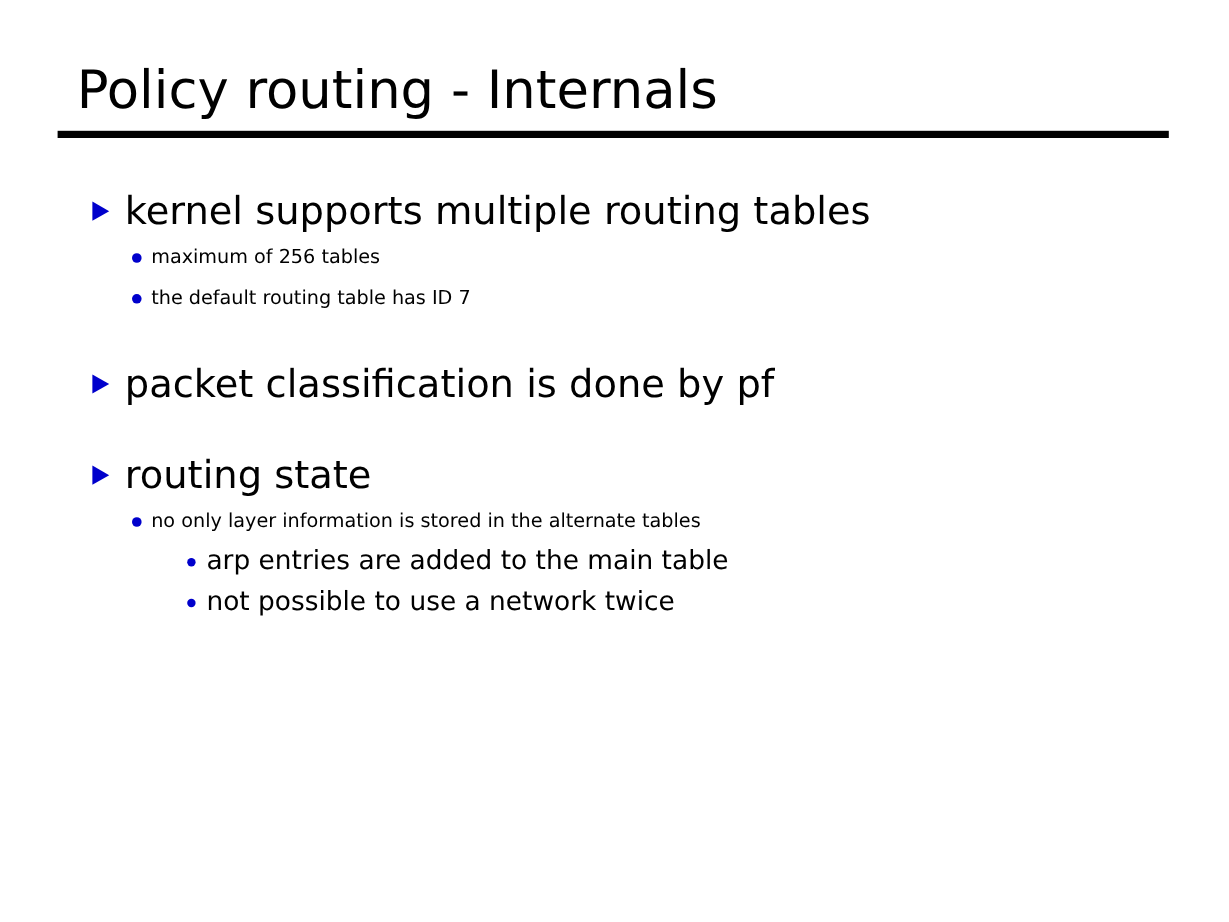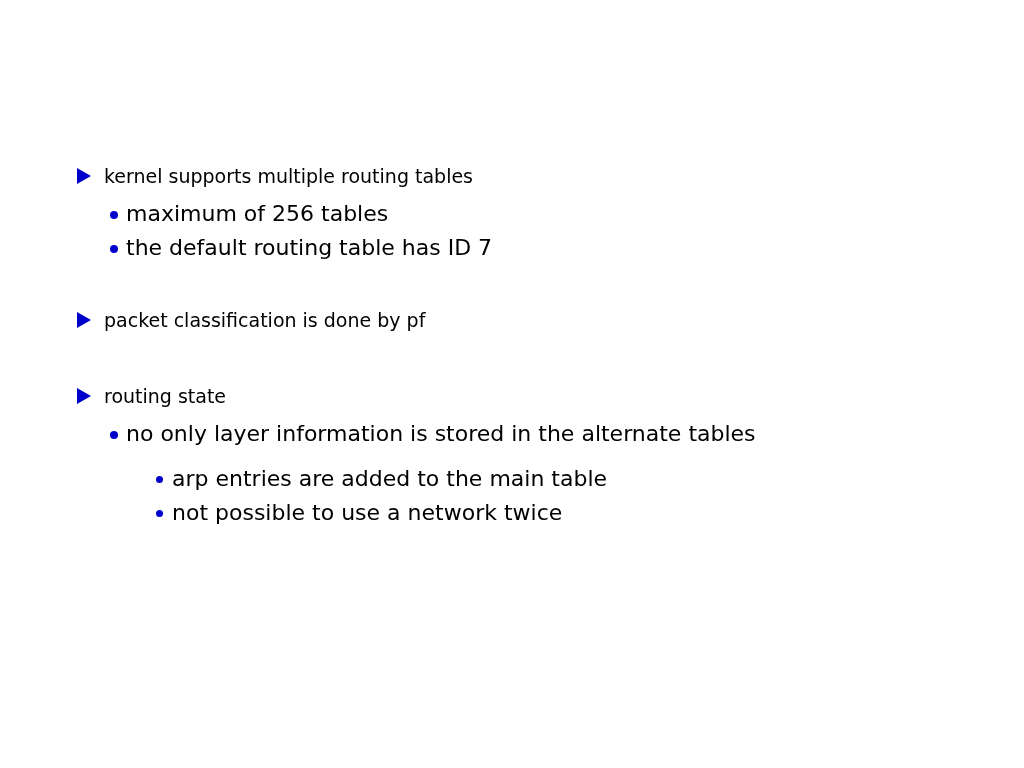--- a/index.html
+++ b/index.html
@@ -81,21 +81,21 @@
     display: block;
     color: #000000;
     white-space: nowrap;
   }
 
   
   ul.lvl1 > li.item {
     margin-bottom: 0;
   }
   ul.lvl1 > li.item > .label {
-    font-size: 19px;
+    font-size: 32px;
     line-height: 42px;
     padding-left: 40px;
   }
   ul.lvl1 > li.item > .marker.tri {
     top: 13px;
     left: 13px;
     width: 0;
     height: 0;
     border-top: 8px solid transparent;
     border-bottom: 8px solid transparent;
@@ -103,56 +103,60 @@
   }
   ul.lvl1 > li.item + li.item {
     margin-top: 34px;
   }
 
   
   ul.lvl2 {
     margin-top: 0;
   }
   ul.lvl2 > li.item > .label {
-    font-size: 22px;
+    font-size: 16px;
     line-height: 34px;
     padding-left: 62px;
   }
   ul.lvl2 > li.item > .marker.dot2 {
     top: 14px;
     left: 46px;
     width: 8px;
     height: 8px;
     border-radius: 50%;
     background: #0000cc;
   }
 
   
   ul.lvl3 {
-    margin-top: 11px;
+    margin-top: 0;
   }
   ul.lvl3 > li.item > .label {
     font-size: 22px;
     line-height: 34px;
     padding-left: 108px;
   }
   ul.lvl3 > li.item > .marker.dot3 {
     top: 14px;
     left: 92px;
     width: 7px;
     height: 7px;
     border-radius: 50%;
     background: #0000cc;
   }
 </style>
 </head>
 <body>
 
 <div class="slide">
 
+  <div class="title-block">
+    <h1 class="slide-title">Policy routing - Internals</h1>
+    <div class="title-rule"></div>
+  </div>
 
   <div class="body-block">
     <ul class="lvl1">
 
       <li class="item">
         <span class="marker tri"></span>
         <span class="label">kernel supports multiple routing tables</span>
         <ul class="lvl2">
           <li class="item">
             <span class="marker dot2"></span>

